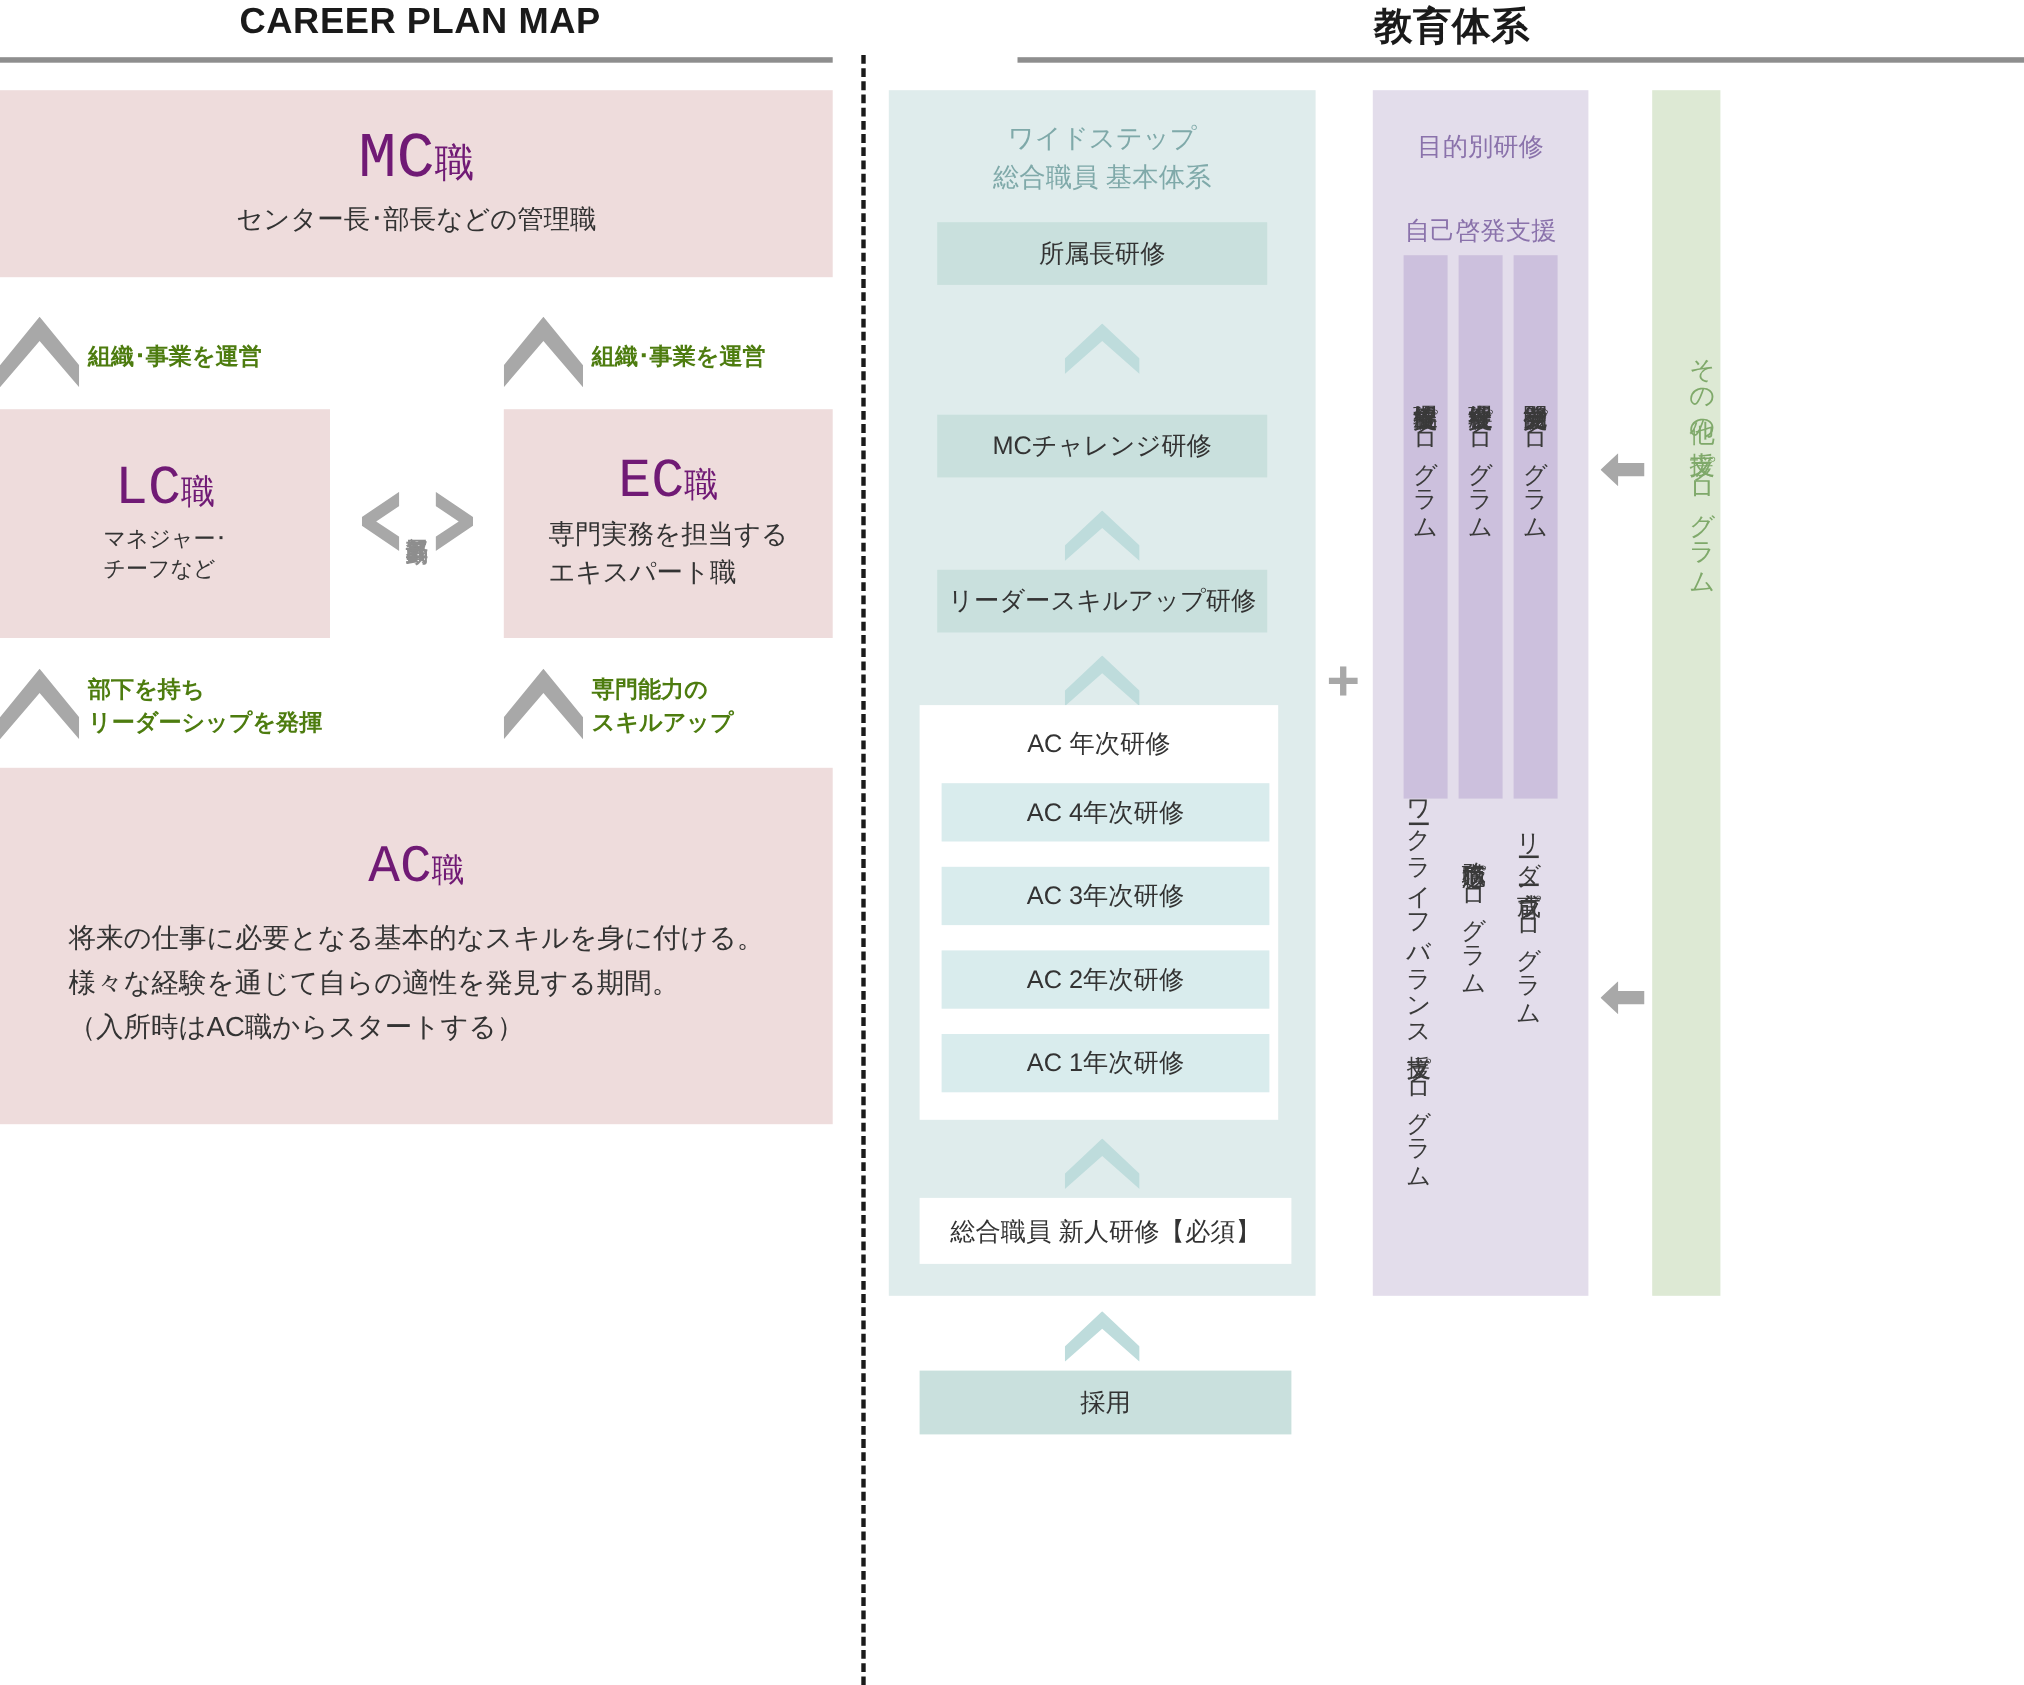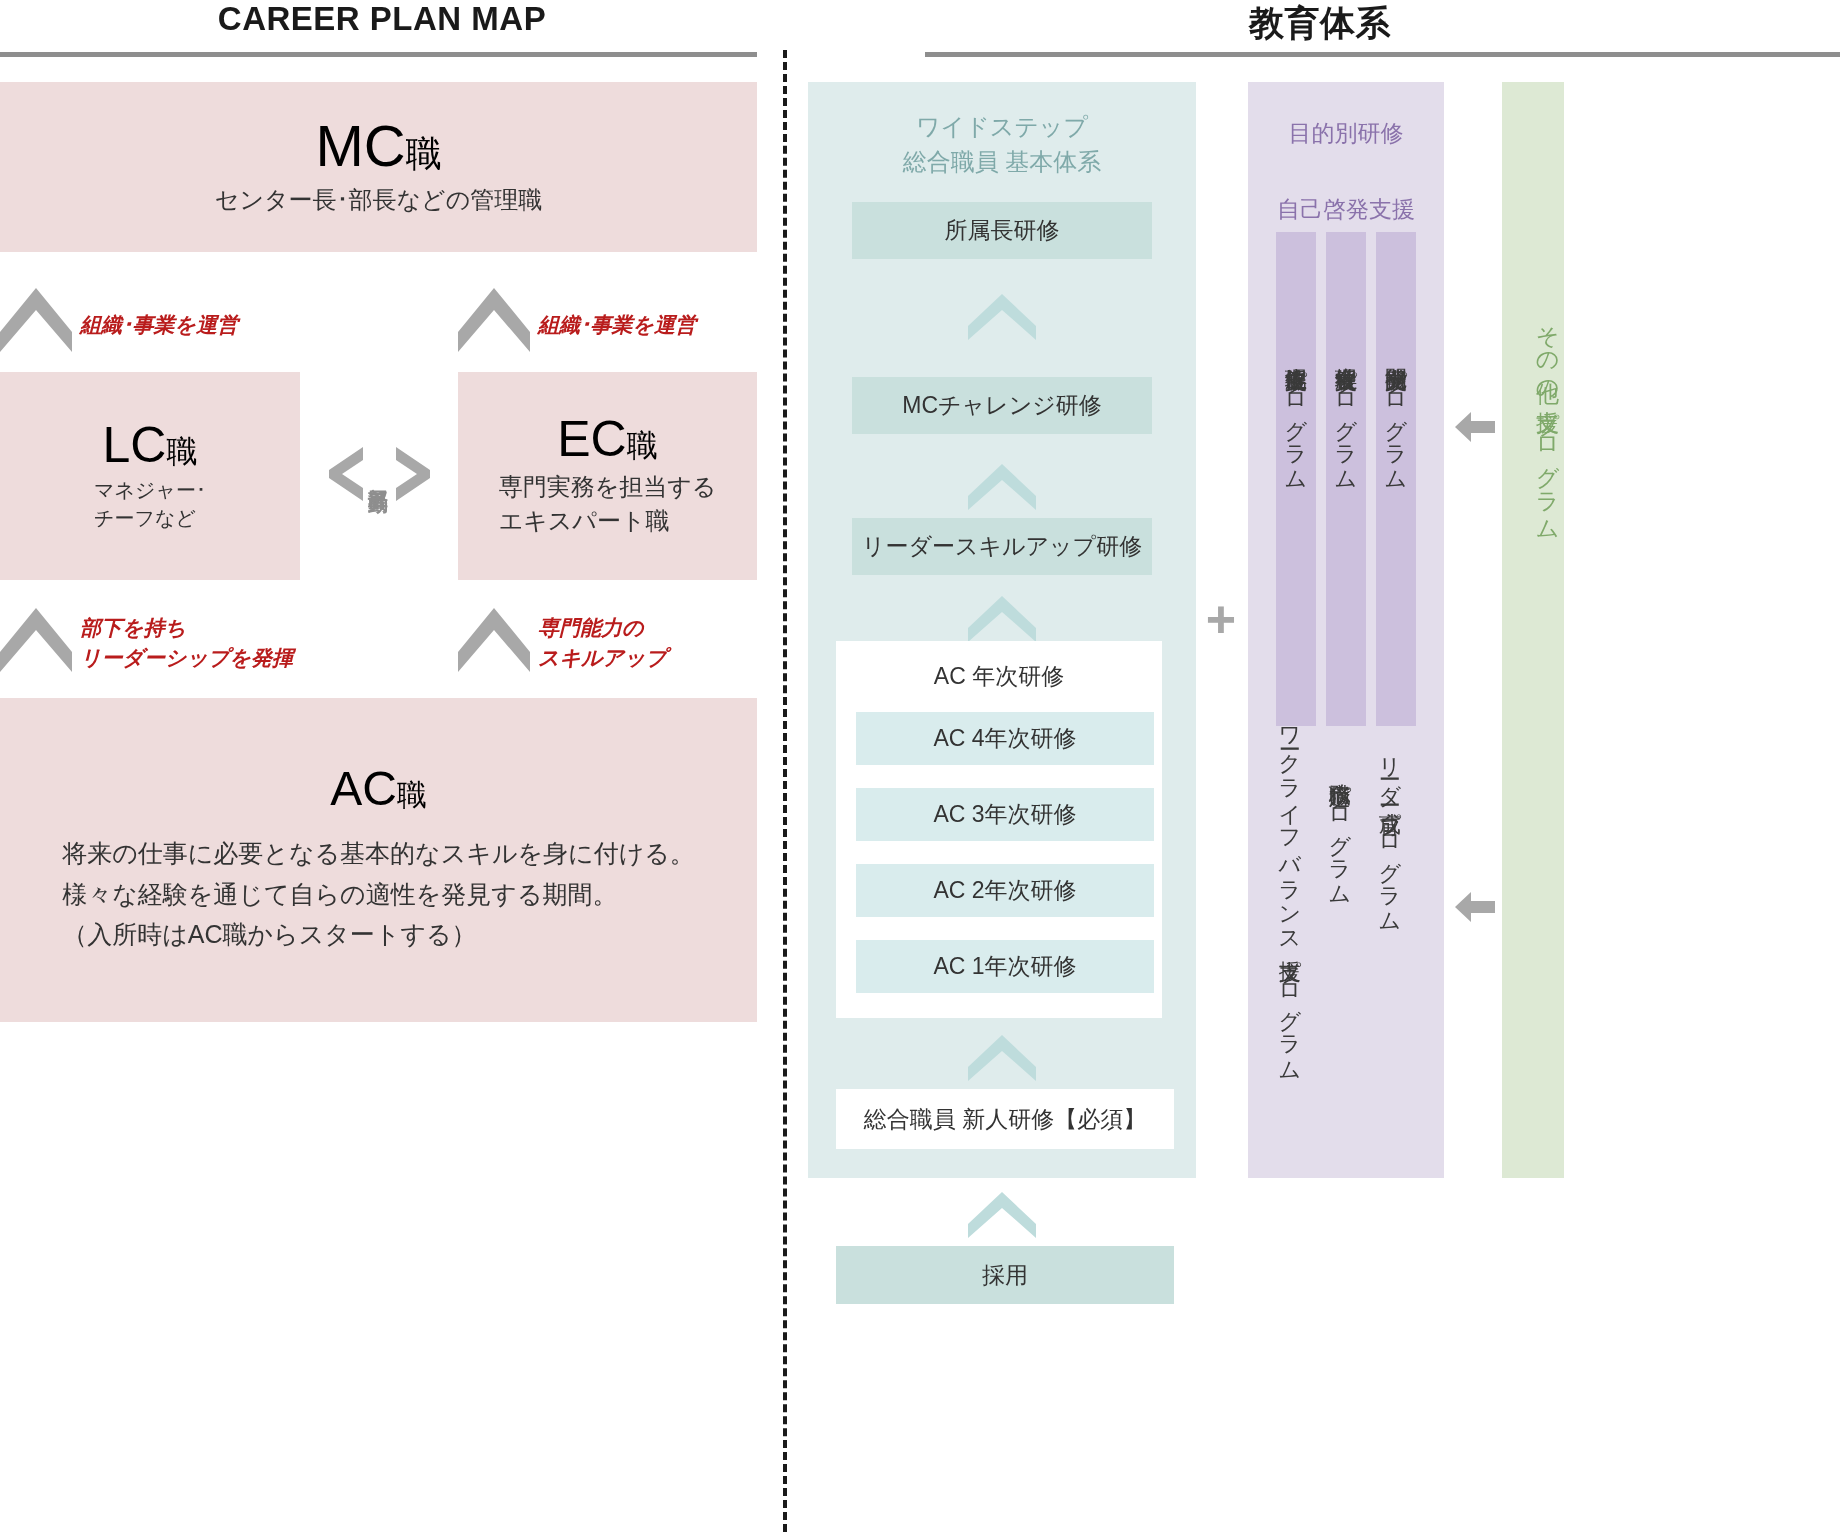--- a/index.html
+++ b/index.html
@@ -41,24 +41,25 @@
   
   .rolebox {
     position: absolute;
     background: #eedcdc;
     display: flex;
     flex-direction: column;
     align-items: center;
     justify-content: center;
   }
   .role-title {
-    color: #000000;
+    color: #701a75;
     font-weight: 300;
     line-height: 1;
     white-space: nowrap;
+    font-family: Liberation Mono, monospace;
   }
   .role-title .suffix { font-size: 0.62em; }
   .role-sub {
     color: #333333;
     line-height: 1.42;
   }
 
   #box-mc  { left: 0;   top: 82px;  width: 757px; height: 170px; }
   #box-mc .role-title { font-size: 58px; margin-bottom: 8px; }
   #box-mc .role-sub   { font-size: 24px; }
@@ -77,26 +78,25 @@
 
   
   .chev-up {
     position: absolute;
     width: 0; height: 0;
   }
   .chev-up svg { display: block; }
 
   .steplabel {
     position: absolute;
-    color: #b91c1c;
+    color: #4d7c0f;
     font-weight: bold;
     font-size: 21px;
     line-height: 1.42;
     white-space: pre-line;
-    font-style: italic;
   }
 
   
   #transfer {
     position: absolute;
     left: 300px; top: 372px;
     width: 158px; height: 208px;
     display: flex;
     align-items: center;
     justify-content: center;

